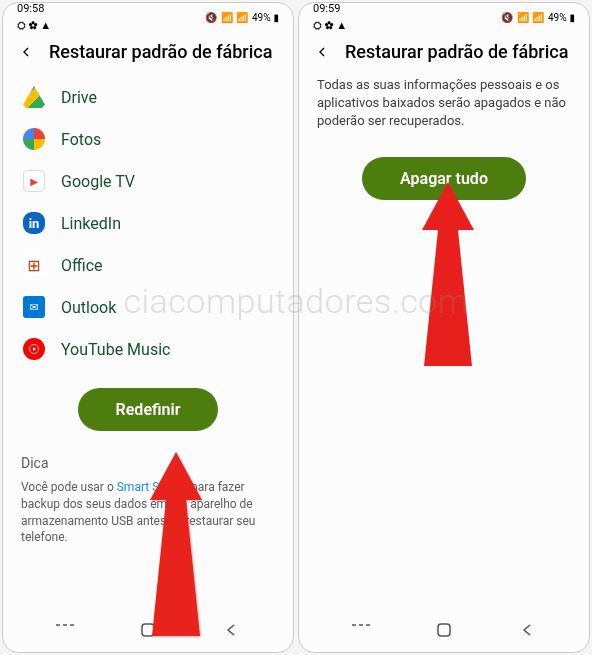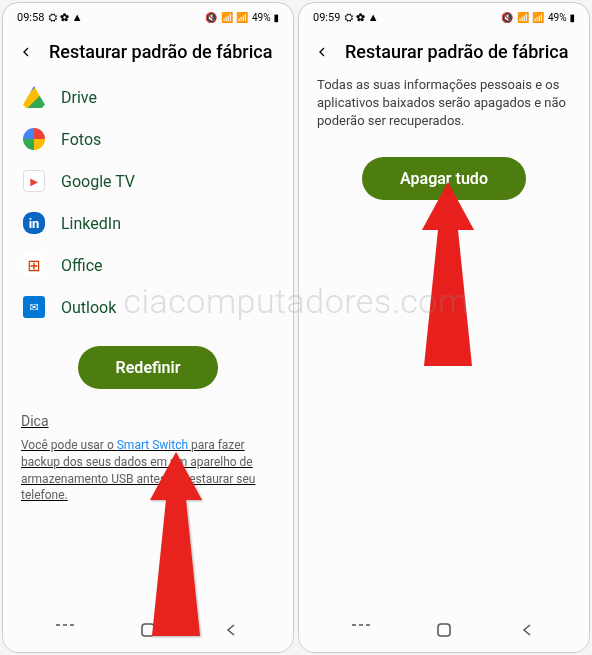--- a/index.html
+++ b/index.html
@@ -1,31 +1,31 @@
 <!DOCTYPE html>
 <html><head>
   <meta charset="utf-8">
   <style>
     * { margin: 0; padding: 0; box-sizing: border-box; font-family: -apple-system, BlinkMacSystemFont, 'Segoe UI', Roboto, sans-serif; }
     body { background: #f5f5f5; display: flex; gap: 4px; padding: 2px; width: 592px; height: 655px; position: relative; }
     .phone { flex: 1; background: #fcfcfc; border-radius: 16px; border: 1px solid #ccc; overflow: hidden; display: flex; flex-direction: column; position: relative; }
     .status-bar { display: flex; justify-content: space-between; align-items: center; padding: 6px 14px; font-size: 11px; height: 28px; }
-    .status-left { display: flex; align-items: flex-start; gap: 4px; }
+    .status-left { display: flex; align-items: flex-start; gap: 4px; flex-direction: column; }
     .status-right { display: flex; align-items: center; gap: 3px; font-size: 10px; }
     .header { display: flex; align-items: center; padding: 10px 14px 14px; gap: 14px; }
     .back-arrow { width: 18px; height: 18px; display: flex; align-items: center; justify-content: center; cursor: pointer; }
     .title { font-size: 18px; font-weight: 500; color: #000; }
     .content { flex: 1; padding: 0 18px; overflow: hidden; }
     .app-list { display: flex; flex-direction: column; gap: 0; }
     .app-item { display: flex; align-items: center; gap: 16px; padding: 10px 2px; }
     .app-icon { width: 22px; height: 22px; display: flex; align-items: center; justify-content: center; font-size: 14px; border-radius: 4px; flex-shrink: 0; }
     .app-name { font-size: 16px; color: #14532d; }
     .button-row { display: flex; justify-content: center; padding: 18px 0 12px; }
     .primary-btn { background: #4d7c0f; color: #fff; border: none; border-radius: 24px; padding: 12px 38px; font-size: 16px; font-weight: 600; cursor: pointer; }
-    .tip-section { padding-top: 12px; text-decoration: underline; }
+    .tip-section { padding-top: 12px; }
     .tip-title { font-size: 14px; color: #606060; margin-bottom: 8px; }
     .tip-text { font-size: 12px; color: #606060; line-height: 1.4; }
     .tip-link { color: #1c89f5; }
     .info-text { font-size: 13px; color: #404040; line-height: 1.4; padding: 0 0 8px; }
     .nav-bar { display: flex; justify-content: space-around; align-items: center; padding: 10px 20px 12px; }
     .nav-btn { width: 40px; height: 20px; display: flex; align-items: center; justify-content: center; cursor: pointer; color: #555; }
     .watermark { position: absolute; top: 46%; left: 50%; transform: translate(-50%, -50%); font-size: 34px; font-weight: 300; color: rgba(140,140,140,0.28); pointer-events: none; white-space: nowrap; z-index: 100; letter-spacing: 0.5px; }
     .arrow-overlay { position: absolute; pointer-events: none; z-index: 50; }
     .arrow1 { left: 140px; top: 452px; width: 72px; height: 190px; }
     .arrow2 { left: 412px; top: 182px; width: 72px; height: 190px; }
@@ -83,20 +83,29 @@
           <div class="app-icon ic-linkedin">in</div>
           <span class="app-name">LinkedIn</span>
         </div>
       <div class="app-item">
           <div class="app-icon ic-office">⊞</div>
           <span class="app-name">Office</span>
         </div>
       <div class="app-item">
           <div class="app-icon ic-outlook">✉</div>
           <span class="app-name">Outlook</span>
+        </div>
+      <div class="app-item">
+          <div class="app-icon ic-ytmusic">
+            <svg width="12" height="12" viewBox="0 0 24 24">
+              <circle cx="12" cy="12" r="9" fill="none" stroke="#fff" stroke-width="1.5"></circle>
+              <polygon points="10,8 16,12 10,16" fill="#fff"></polygon>
+            </svg>
+          </div>
+          <span class="app-name">YouTube Music</span>
         </div>
     </div>
     <div class="button-row">
       <button class="primary-btn">Redefinir</button>
     </div>
     <div class="tip-section">
       <div class="tip-title">Dica</div>
       <div class="tip-text">
         <span>Você pode usar o </span><span class="tip-link">Smart Switch</span><span> para fazer backup dos seus dados em um aparelho de armazenamento USB antes de restaurar seu telefone.</span>
       </div>

